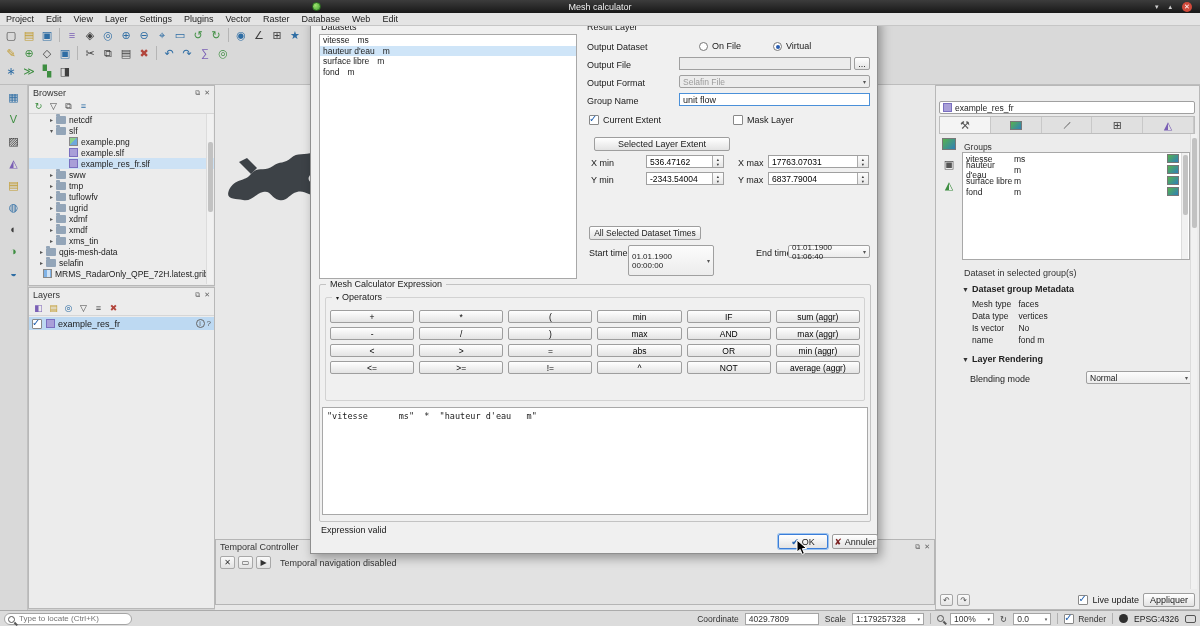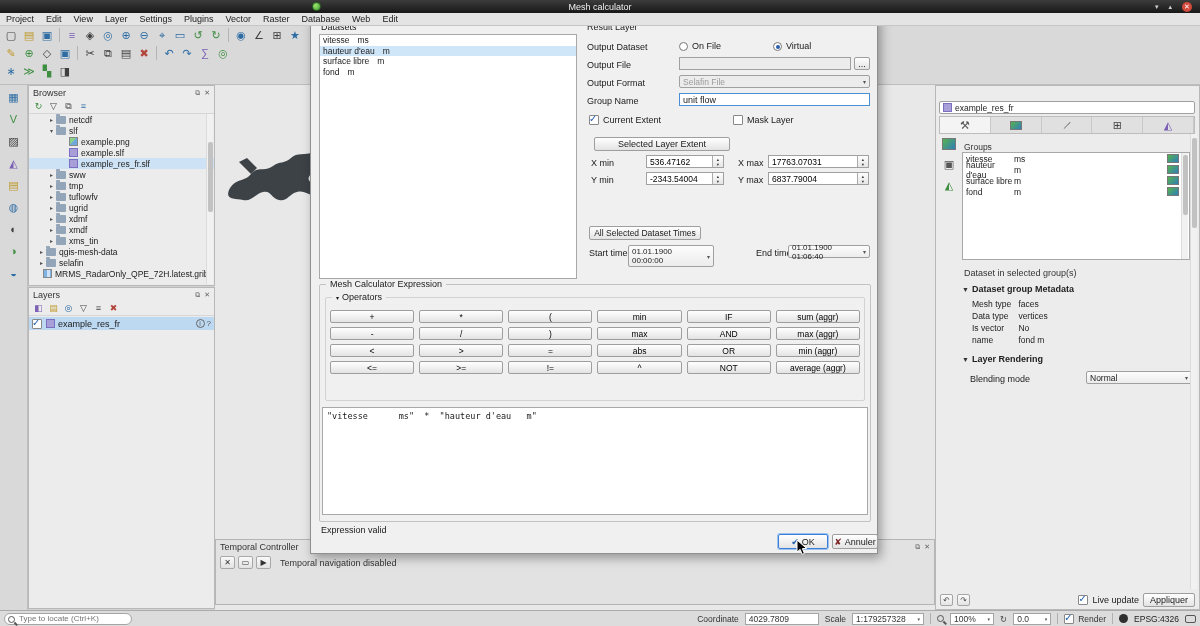--- a/index.html
+++ b/index.html
@@ -373,21 +373,21 @@
     </div>
     <div class="lrow">
       <span>fond</span>
         <span class="unit">m</span>
     </div>
   </div>
 
   <span class="dlabel" style="left:276px; top:4px;">Result Layer</span>
 
   <span class="dlabel" style="left:276px; top:24px;">Output Dataset</span>
-  <span class="abs" style="left:368px; top:23px; display:flex; align-items:center; gap:4px;">
+  <span class="abs" style="left:388px; top:23px; display:flex; align-items:center; gap:4px;">
     <span class="radio"></span>
     <span>On File</span>
   </span>
   <span class="abs" style="left:462px; top:23px; display:flex; align-items:center; gap:4px;">
     <span class="radio sel"></span>
     <span>Virtual</span>
   </span>
 
   <span class="dlabel" style="left:276px; top:42px;">Output File</span>
   <input class="input dis" style="left: 368px; top: 39px; width: 172px; height: 13px;" disabled="">
@@ -449,21 +449,21 @@
         <span>▴</span>
         <span>▾</span>
       </span>
   </div>
 
   <button class="btn" style="left:278px; top:208px; width:112px; height:14px; font-size:8.5px;">
     <span>All Selected Dataset Times</span>
   </button>
 
   <span class="dlabel" style="left:278px; top:230px;">Start time</span>
-  <div class="combo" style="left:317px; top:227px; width:86px; height:22px; font-size:8px;">
+  <div class="combo" style="left:317px; top:227px; width:86px; height:31px; font-size:8px;">
     <span>01.01.1900 00:00:00</span>
     <span class="arrow">▾</span>
   </div>
   <span class="dlabel" style="left:445px; top:230px;">End time</span>
   <div class="combo" style="left:477px; top:227px; width:82px; height:13px; font-size:8px;">
     <span>01.01.1900 01:06:40</span>
     <span class="arrow">▾</span>
   </div>
 
   <div class="groupbox" style="left:8px; top:266px; width:552px; height:238px;">

